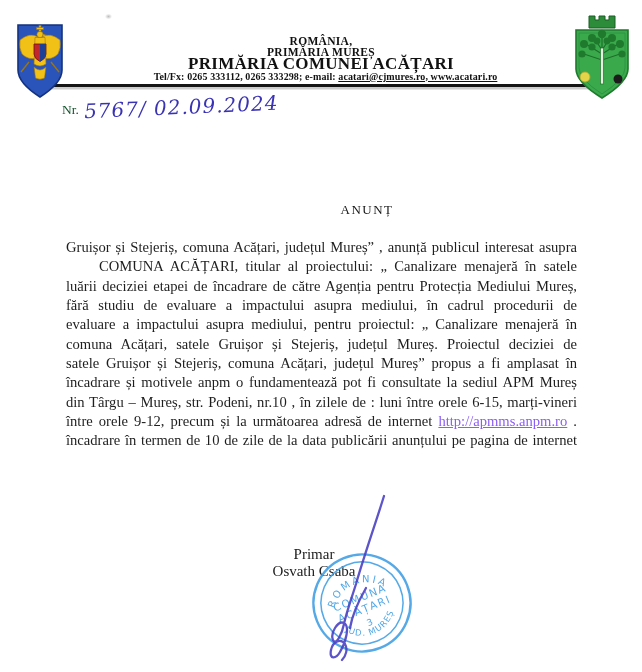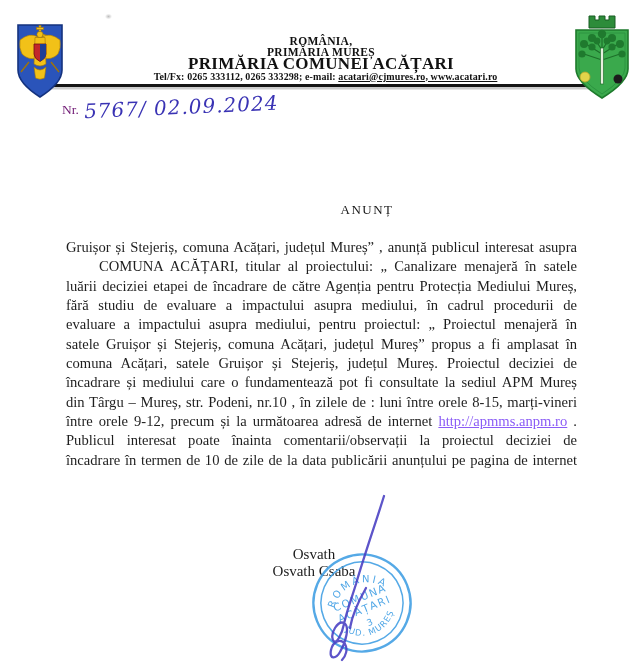--- a/index.html
+++ b/index.html
@@ -18,21 +18,21 @@
   .h-links { text-decoration:underline; }
   .rule { position:absolute; left:50px; top:84px; width:548px; height:2.6px; background:#151515;
           box-shadow:0 2.5px 0 rgba(110,110,110,.35); }
   .coat-left  { position:absolute; left:15px;  top:22px; z-index:2; }
   .coat-right { position:absolute; left:570px; top:14px; z-index:2; }
   .artifact { position:absolute; left:104px; top:13px; width:9px; height:7px; border-radius:50%;
               background:radial-gradient(closest-side,#8a8a8a 0%,rgba(160,160,160,.35) 55%,transparent 78%); opacity:.55; }
 
   
   .nr-row { position:absolute; left:62px; top:95px; display:flex; align-items:baseline; }
-  .nr-label { font-size:13.5px; color:#701a75; }
+  .nr-label { font-size:13.5px; color:#14532d; }
   .nr-hand { display:inline-block; margin-left:5px; font-family:"DejaVu Serif", serif; font-style:italic;
              font-size:20px; letter-spacing:1px; color:#3a33b4; transform:rotate(-2.5deg); }
 
   
   .doc-title { position:absolute; top:202px; left:0; width:100%; text-align:center;
                font-size:13px; letter-spacing:1.5px; color:#161616;padding-left:46px; }
   .doc-body { position:absolute; left:66px; top:238px; width:511px;
               font-size:14.6px; line-height:19.35px; color:#1e1e1e; z-index:1; }
   .doc-body .line { white-space:nowrap; text-align:justify; text-align-last:justify; text-justify:inter-word; }
   .doc-body .line.indent { text-indent:33px; }
@@ -109,32 +109,31 @@
     <span class="nr-hand">5767/ 02.09.2024</span>
   </div>
 
   <div class="doc-title">ANUNȚ</div>
 
   <div class="doc-body">
       <div class="line">Gruișor și Stejeriș, comuna Acățari, județul Mureș” , anunță publicul interesat asupra</div>
       <div class="line indent">COMUNA ACĂȚARI, titular al proiectului: „ Canalizare menajeră în satele</div>
       <div class="line">luării deciziei etapei de încadrare de către Agenția pentru Protecția Mediului Mureș,</div>
       <div class="line">fără studiu de evaluare a impactului asupra mediului, în cadrul procedurii de</div>
-      <div class="line">evaluare a impactului asupra mediului, pentru proiectul: „ Proiectul menajeră în</div>
+      <div class="line">evaluare a impactului asupra mediului, pentru proiectul: „ Canalizare menajeră în</div>
+      <div class="line">comuna Acățari, satele Gruișor și Stejeriș, județul Mureș. Proiectul deciziei de</div>
       <div class="line">satele Gruișor și Stejeriș, comuna Acățari, județul Mureș” propus a fi amplasat în</div>
-      <div class="line">comuna Acățari, satele Gruișor și Stejeriș, județul Mureș. Proiectul deciziei de</div>
-      <div class="line">încadrare și mediului care o fundamentează pot fi consultate la sediul APM Mureș</div>
-      <div class="line">din Târgu – Mureș, str. Podeni, nr.10 , în zilele de : luni între orele 8-15, marți-vineri</div>
+      <div class="line">încadrare și motivele anpm o fundamentează pot fi consultate la sediul APM Mureș</div>
+      <div class="line">din Târgu – Mureș, str. Podeni, nr.10 , în zilele de : luni între orele 6-15, marți-vineri</div>
       <div class="line">între orele 9-12, precum și la următoarea adresă de internet <span class="doc-link">http://apmms.anpm.ro</span> .</div>
-      <div class="line">Publicul interesat poate înainta comentarii/observații la proiectul deciziei de</div>
       <div class="line">încadrare în termen de 10 de zile de la data publicării anunțului pe pagina de internet</div>
     </div>
 
   <div class="sig-block">
-    <div>Osvath</div>
+    <div>Primar</div>
     <div>Osvath Csaba</div>
   </div>
 
   <svg class="stamp-svg" width="112" height="112" viewBox="-56 -56 112 112">
     <g transform="rotate(-22)" opacity="0.9">
       <circle r="48.5" fill="none" stroke="#43a0e4" stroke-width="2.4"></circle>
       <circle r="41" fill="none" stroke="#43a0e4" stroke-width="1.5"></circle>
       <defs>
         <path id="stTop" d="M -33 7 A 33.7 33.7 0 0 1 33 7" fill="none"></path>
         <path id="stBot" d="M -30 13 A 32.6 32.6 0 0 0 30 13" fill="none"></path>

